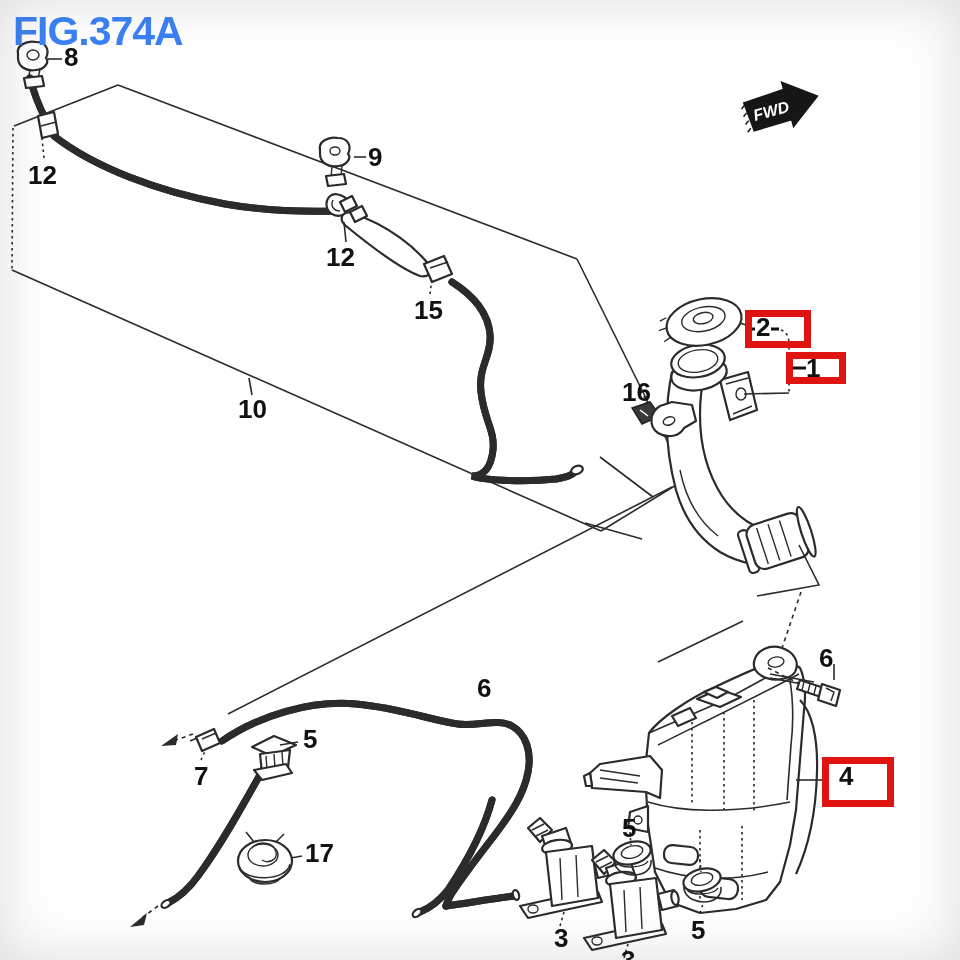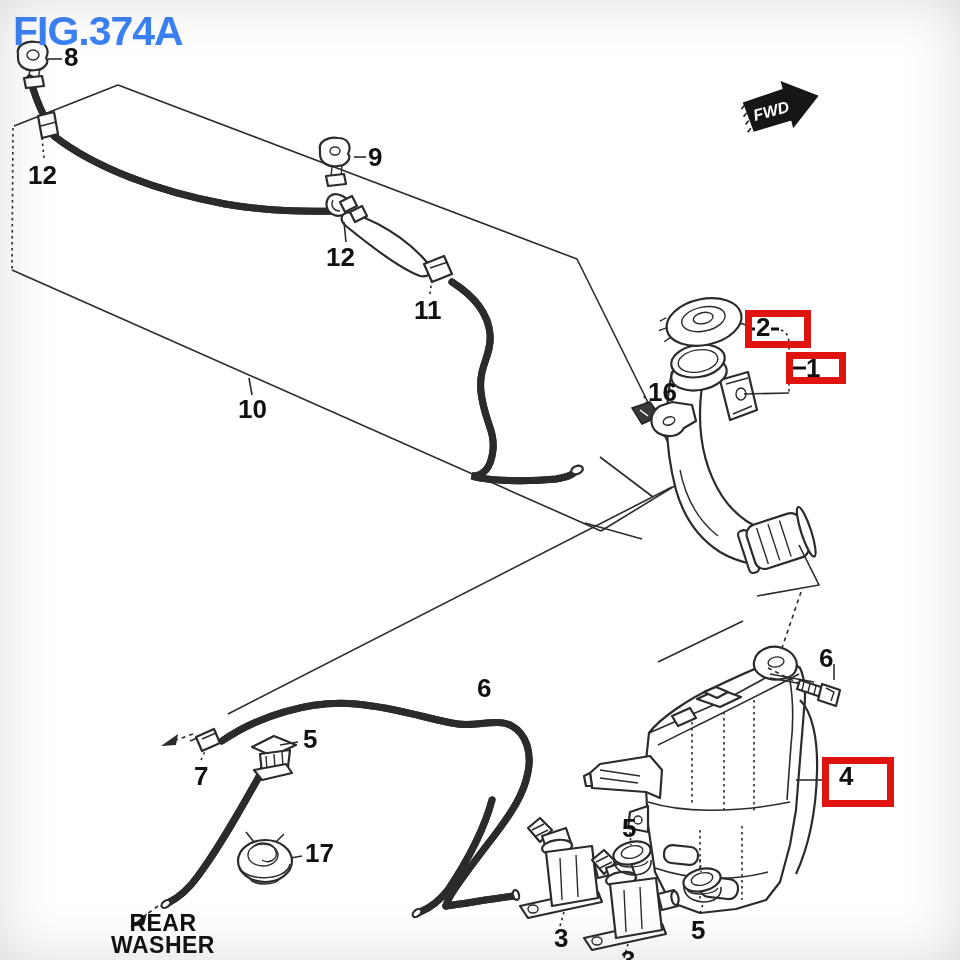--- a/index.html
+++ b/index.html
@@ -262,38 +262,34 @@
       <div class="highlight-box" style="left: 745px; top: 310px; width: 66px; height: 38px; border: 7px solid rgb(223, 20, 16);"></div>
       <div class="highlight-box" style="left: 786px; top: 352px; width: 60px; height: 32px; border: 7px solid rgb(223, 20, 16);"></div>
       <div class="highlight-box" style="left: 822px; top: 757px; width: 72px; height: 50px; border: 7px solid rgb(223, 20, 16);"></div>
     </div>
 
   <div id="labels-layer">
       <div class="part-label" style="left: 64px; top: 44px;">8</div>
       <div class="part-label" style="left: 28px; top: 162px;">12</div>
       <div class="part-label" style="left: 368px; top: 144px;">9</div>
       <div class="part-label" style="left: 326px; top: 244px;">12</div>
-      <div class="part-label" style="left: 414px; top: 297px;">11</div>
+      <div class="part-label" style="left: 414px; top: 297px;">15</div>
       <div class="part-label" style="left: 238px; top: 396px;">10</div>
-      <div class="part-label" style="left: 648px; top: 379px;">16</div>
+      <div class="part-label" style="left: 622px; top: 379px;">16</div>
       <div class="part-label" style="left: 756px; top: 314px;">2</div>
       <div class="part-label" style="left: 806px; top: 355px;">1</div>
       <div class="part-label" style="left: 819px; top: 645px;">6</div>
       <div class="part-label" style="left: 839px; top: 763px;">4</div>
       <div class="part-label" style="left: 477px; top: 675px;">6</div>
       <div class="part-label" style="left: 303px; top: 726px;">5</div>
       <div class="part-label" style="left: 194px; top: 763px;">7</div>
       <div class="part-label" style="left: 305px; top: 840px;">17</div>
       <div class="part-label" style="left: 622px; top: 815px;">5</div>
       <div class="part-label" style="left: 691px; top: 917px;">5</div>
       <div class="part-label" style="left: 554px; top: 925px;">3</div>
       <div class="part-label" style="left: 621px; top: 947px;">3</div>
     </div>
 
   <div id="fig-title">FIG.374A</div>
 
-  <div id="rear-washer">
-    <div>REAR</div>
-    <div>WASHER</div>
-  </div>
 
   <div id="vignette"></div>
 </div>
 
 </body></html>

